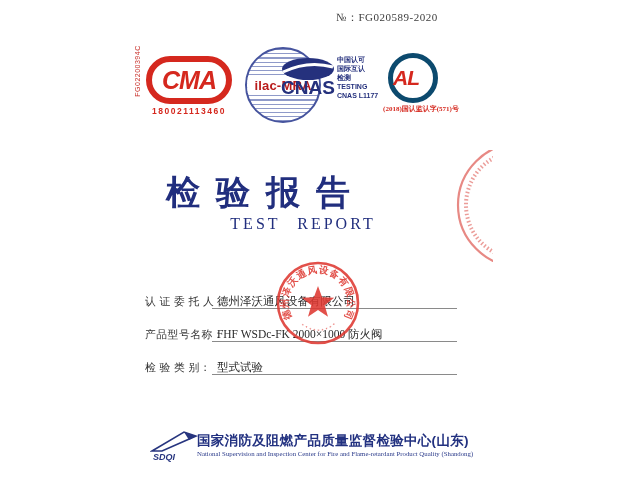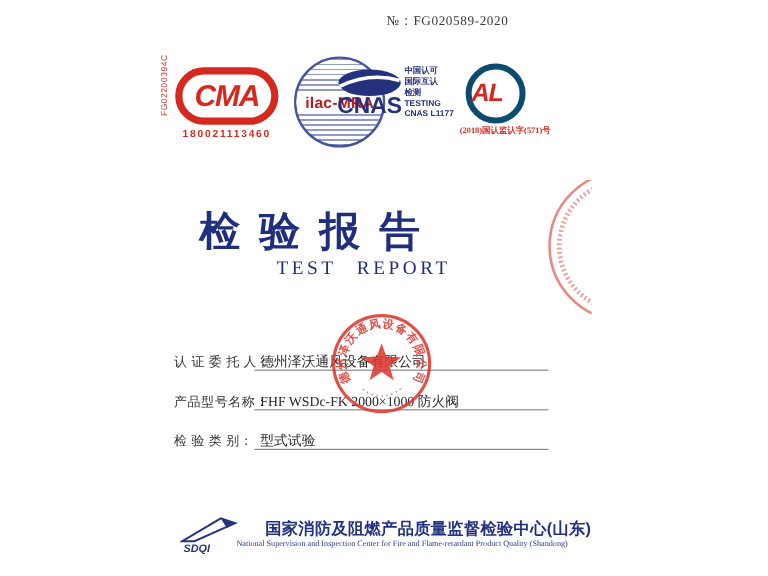--- a/index.html
+++ b/index.html
@@ -1,21 +1,21 @@
 <!DOCTYPE html>
 <html><head>
 <meta charset="utf-8">
 <style>
   html,body{margin:0;padding:0;background:#ffffff;}
   #canvas{position:relative;width:640px;height:480px;background:#ffffff;overflow:hidden;
           font-family:"Liberation Serif",serif;}
   .abs{position:absolute;}
 
   
-  .repno{left:322px;top:10px;font-size:11px;color:#3c3c3c;letter-spacing:0.5px;}
+  .repno{left:336px;top:10px;font-size:11px;color:#3c3c3c;letter-spacing:0.5px;}
 
   
   .cma-side{left:104px;top:66px;width:70px;height:10px;font-size:7px;color:#c8302a;
             transform:rotate(-90deg);transform-origin:center;text-align:center;
             font-family:"Liberation Sans",sans-serif;letter-spacing:0.5px;}
   .cma-box{left:146px;top:56px;width:74px;height:36px;border:6px solid #d5281e;border-radius:26px;
            display:flex;align-items:center;justify-content:center;}
   .cma-box span{font-family:"Liberation Sans",sans-serif;font-weight:bold;font-style:italic;
                 font-size:25px;color:#d5281e;letter-spacing:-1px;}
   .cma-no{left:146px;top:106px;width:86px;text-align:center;font-size:8.5px;color:#d5281e;
@@ -51,21 +51,21 @@
             color:#212e7e;letter-spacing:3px;word-spacing:10px;padding-left:3px;}
 
   
   .row{left:145px;height:16px;font-size:11.5px;color:#2e2e2e;white-space:nowrap;}
   .row .lbl{display:inline-block;width:69px;font-size:10.8px;letter-spacing:0.5px;color:#333333;}
   .row .val{font-size:11.5px;color:#2a2a2a;}
   .fline{left:212px;width:245px;height:1px;background:#8a8a8a;}
 
   
   .foot-zh{left:197px;top:432px;font-size:13.5px;font-weight:bold;color:#223180;
-           font-family:"Liberation Sans",sans-serif;letter-spacing:0.3px;margin-left:24px;}
+           font-family:"Liberation Sans",sans-serif;letter-spacing:0.3px;}
   .foot-en{left:197px;top:450px;font-size:6.8px;color:#2a3a8a;}
 
   svg text{font-family:"Liberation Sans",sans-serif;}
 </style>
 </head>
 <body>
 
 <div id="canvas">
 
   <div class="abs repno"><span>№：</span><span>FG020589-2020</span></div>

